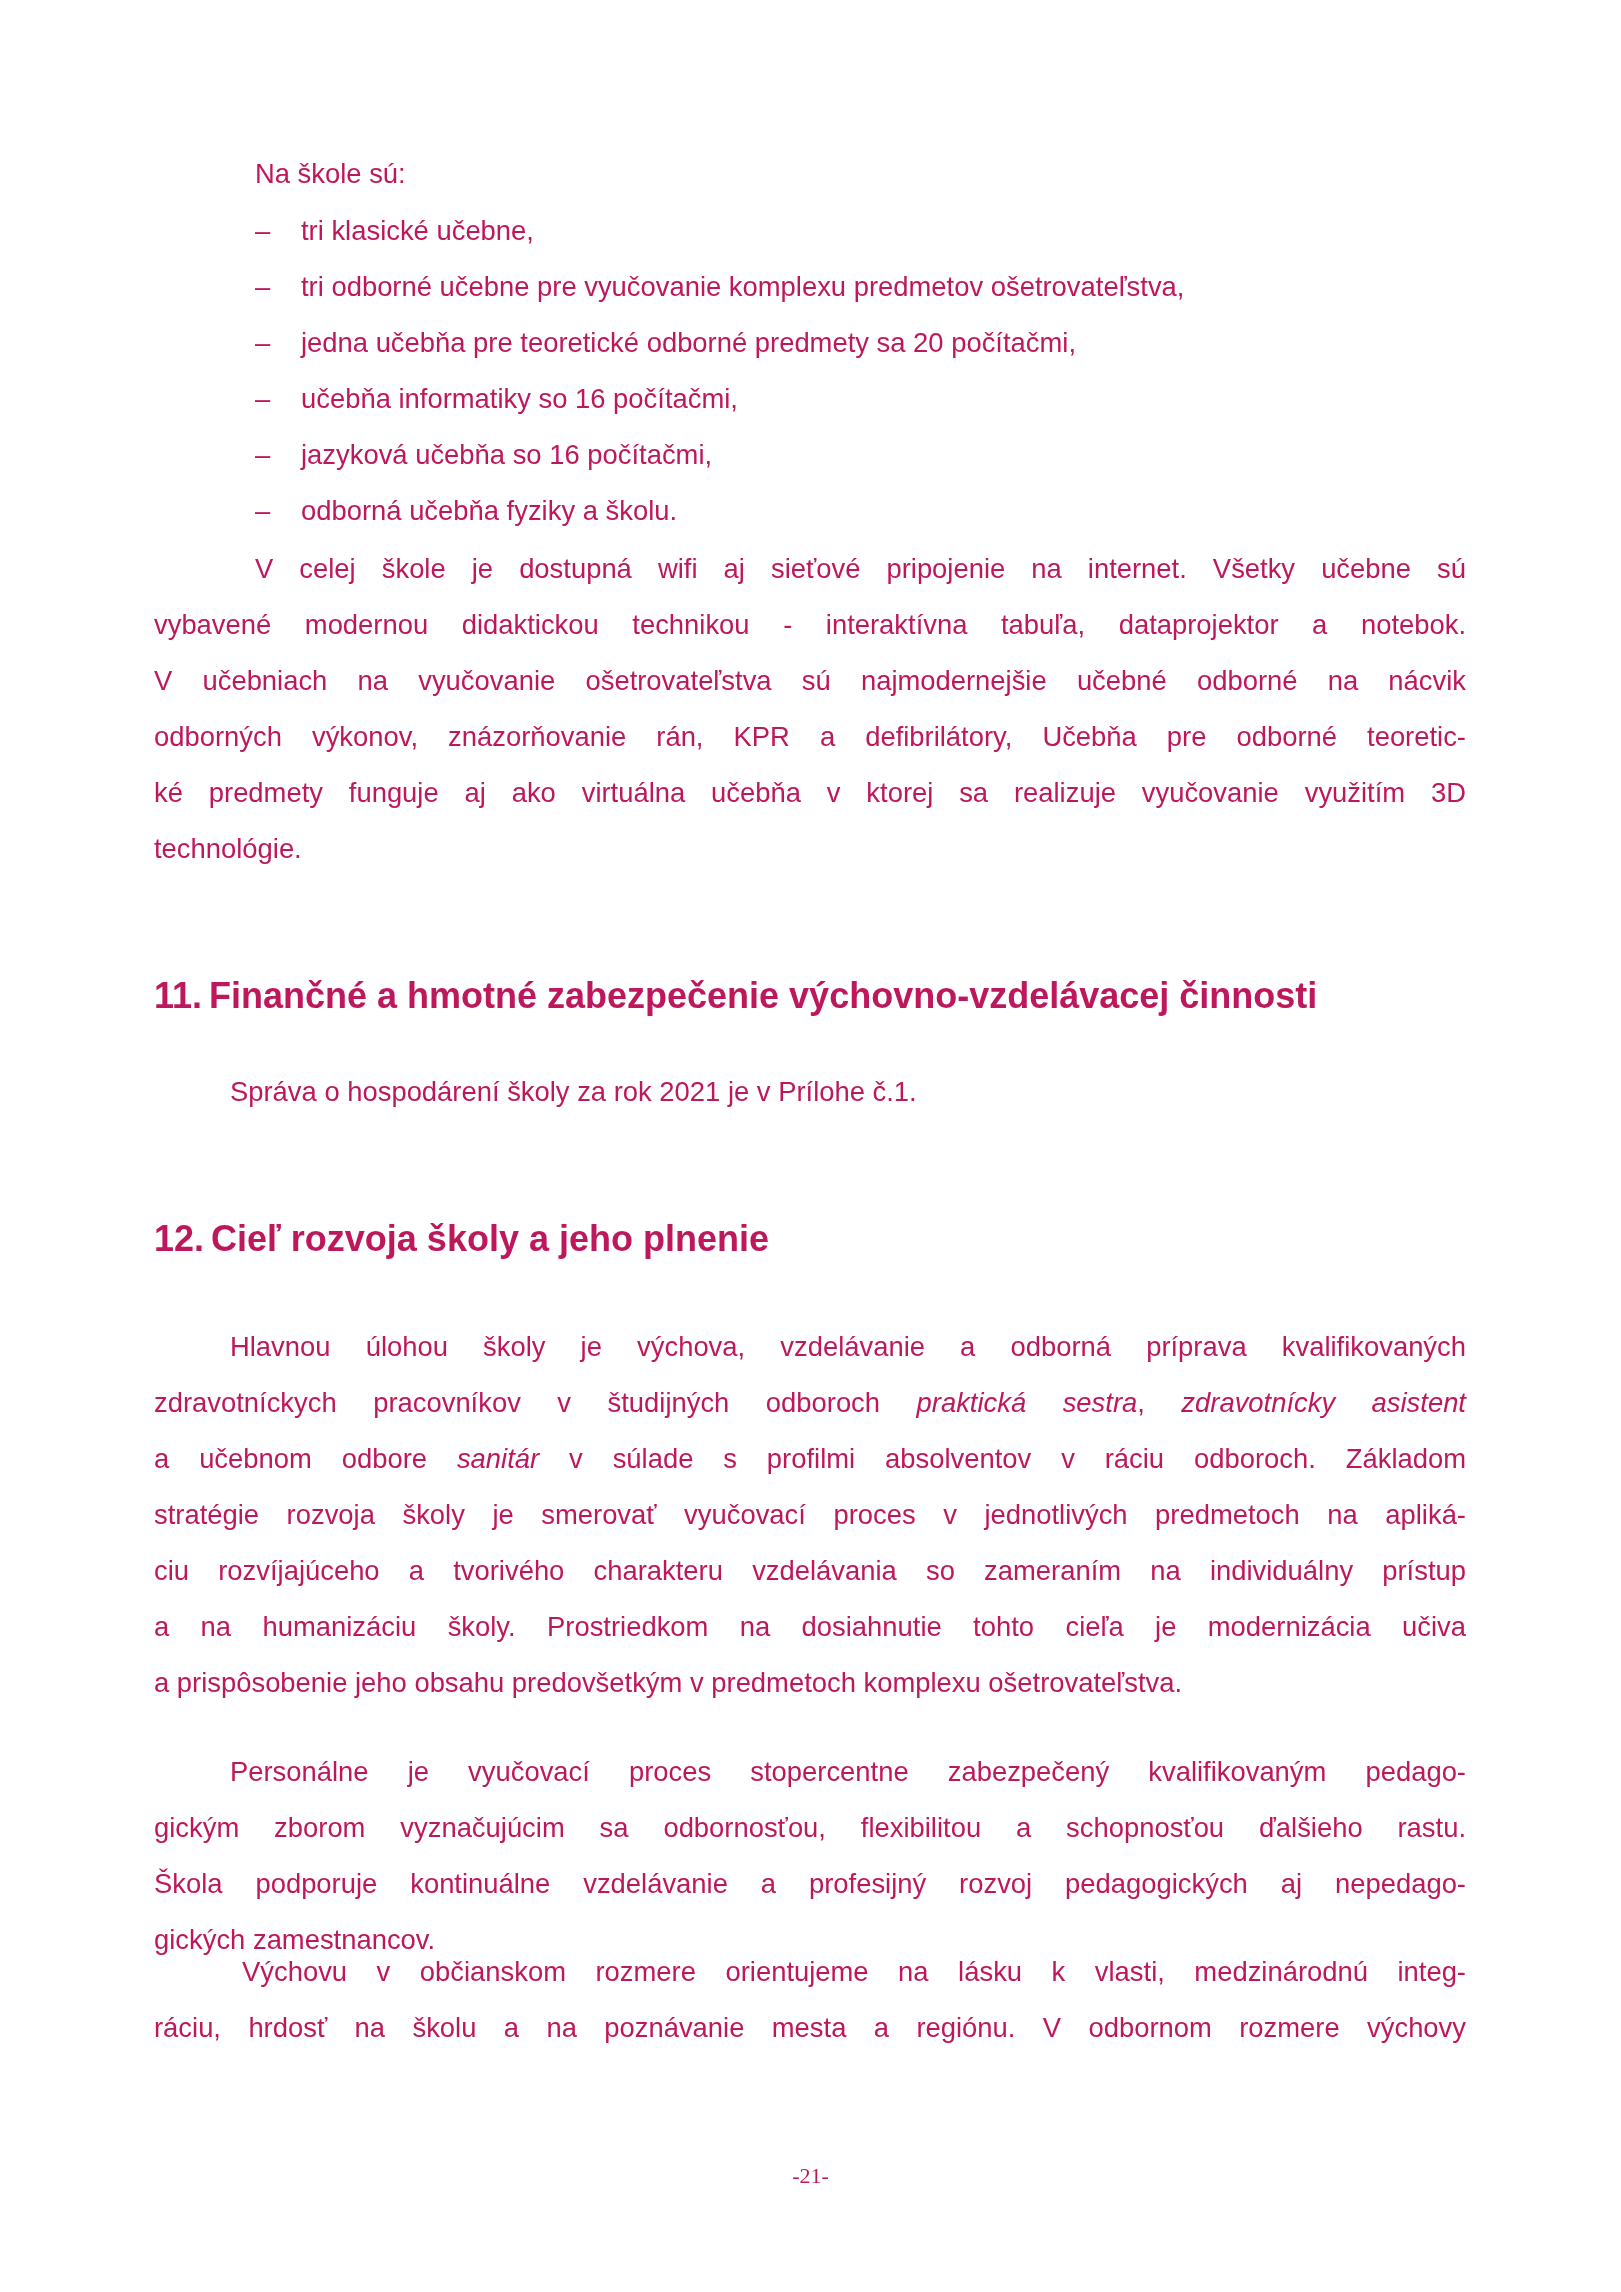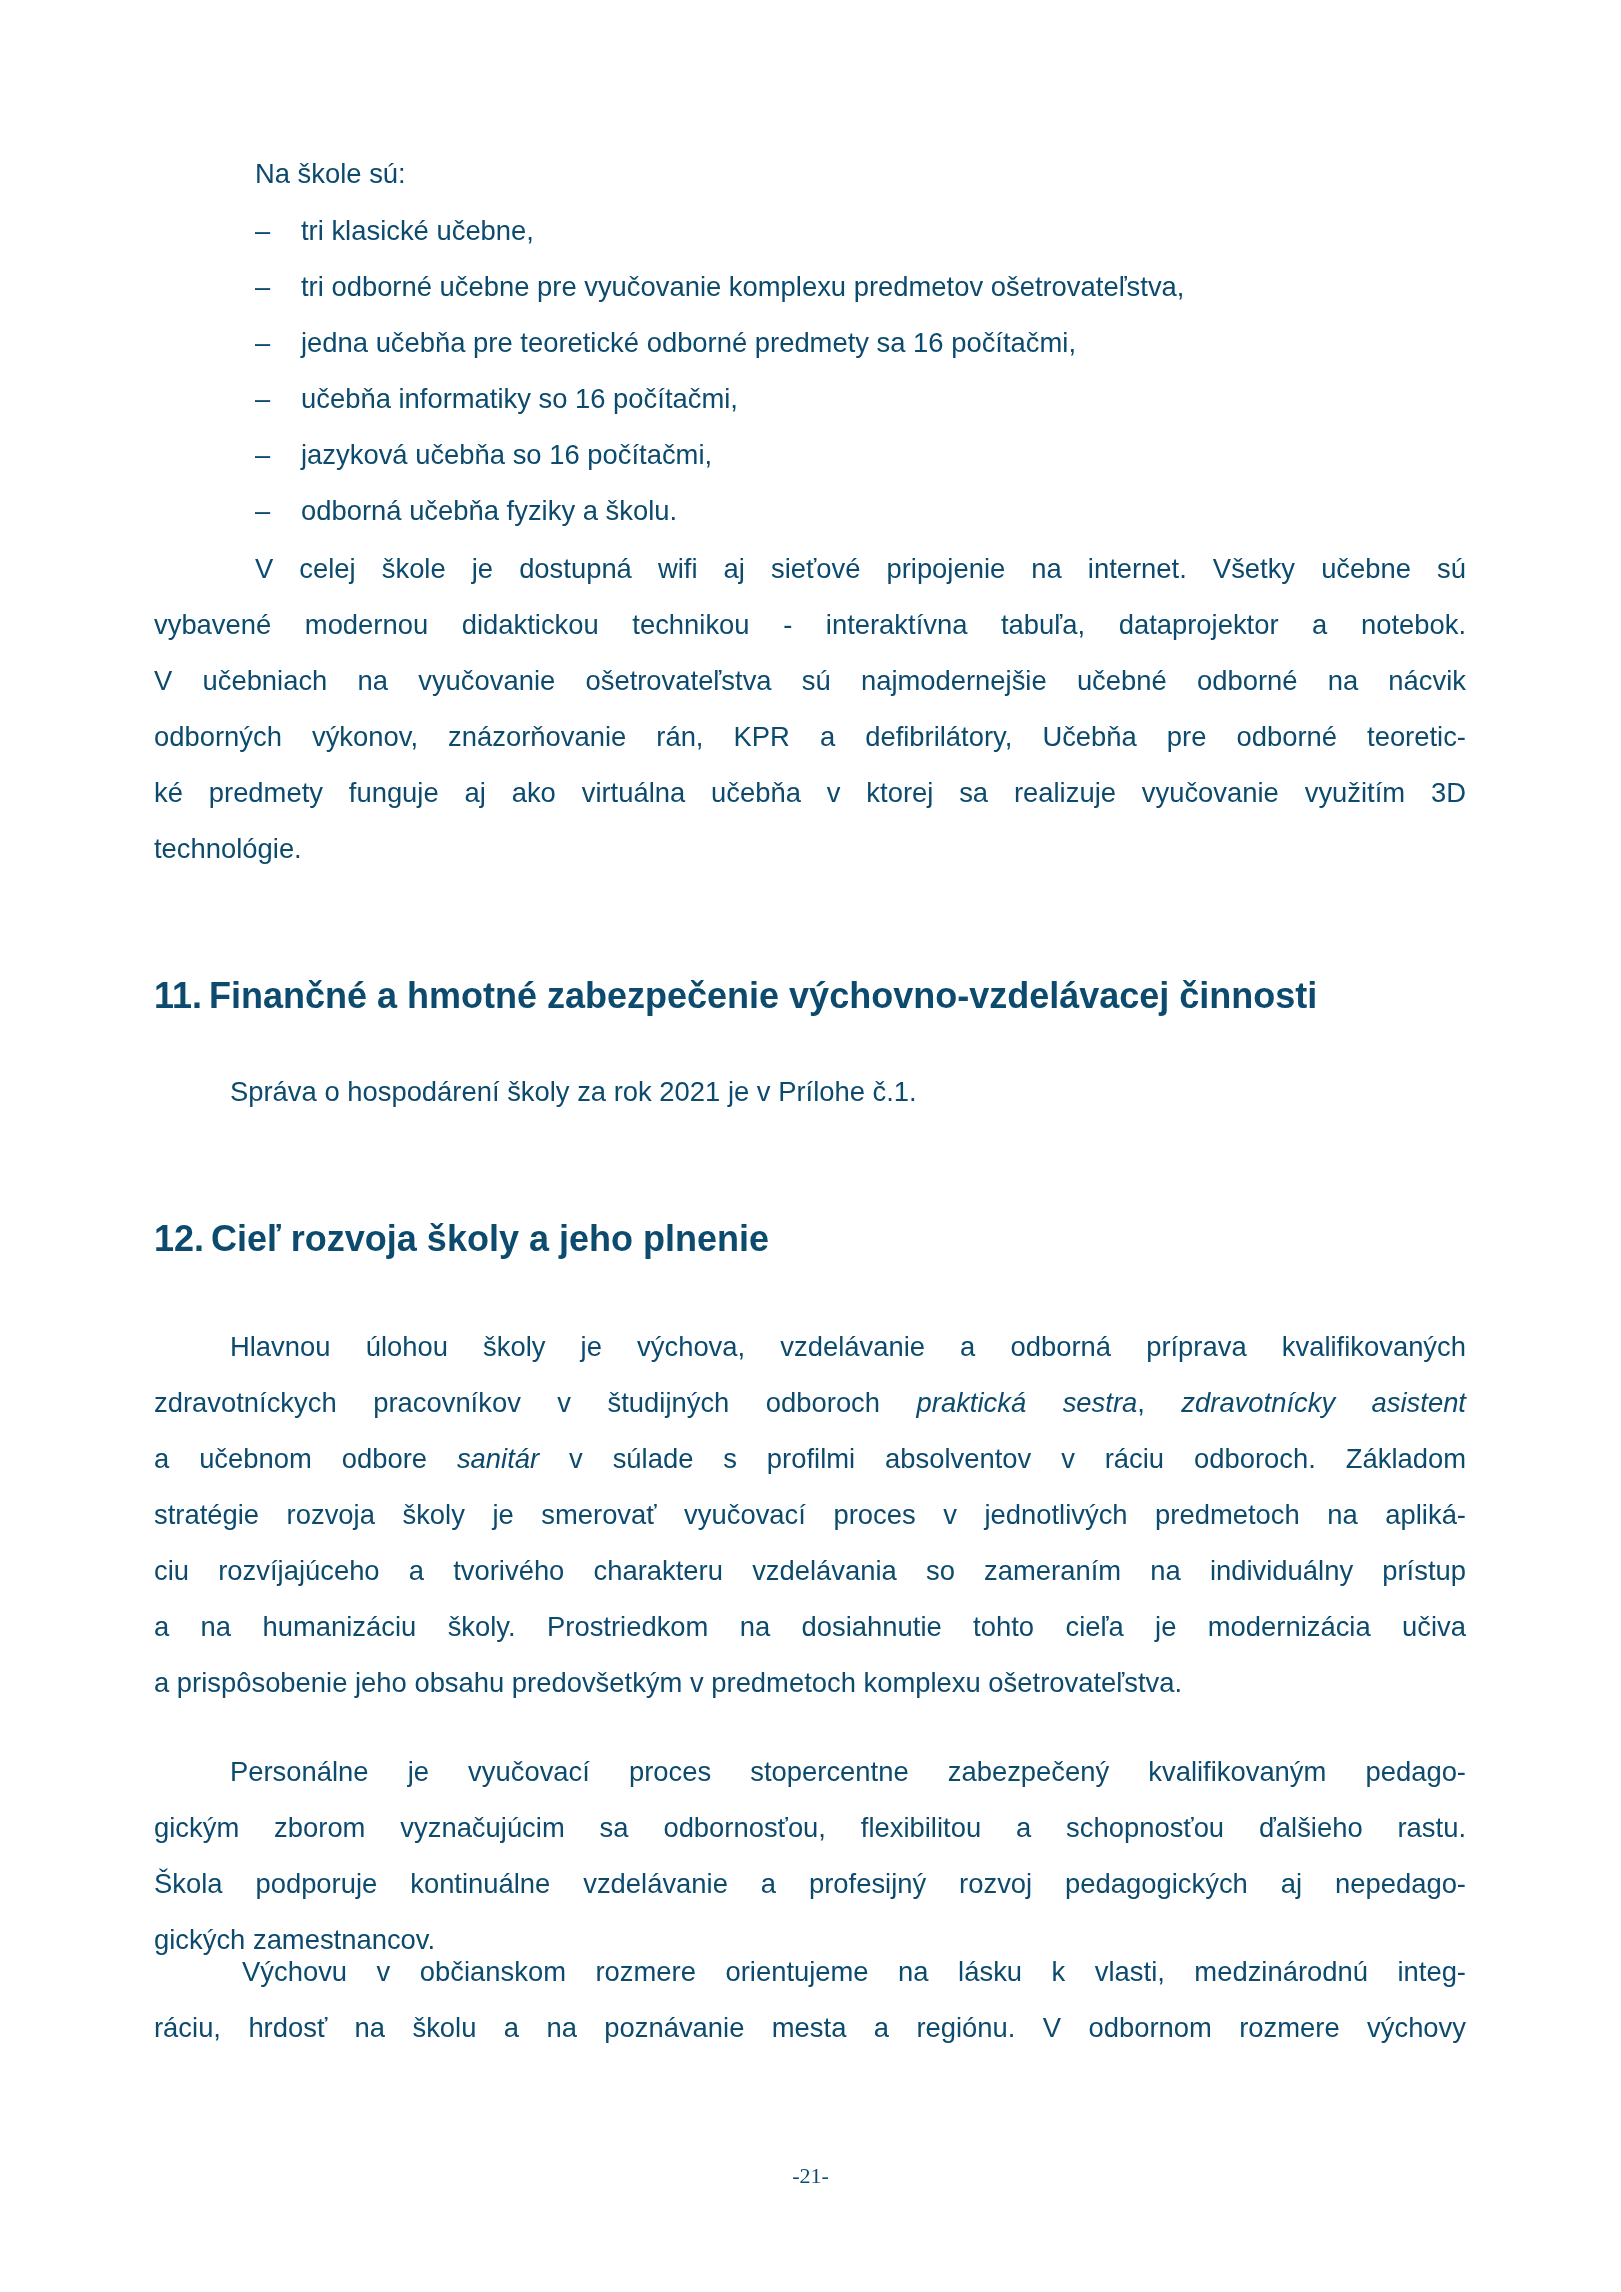--- a/index.html
+++ b/index.html
@@ -3,21 +3,21 @@
 <meta charset="utf-8">
 <style>
   html,body{margin:0;padding:0;background:#ffffff;}
   .page{
     position:relative;
     width:1621px;
     height:2293px;
     background:#ffffff;
     font-family:"Liberation Sans",sans-serif;
     font-size:27.4px;
-    color:#0c4a6e;
+    color:#be185d;
     overflow:hidden;
   }
   .block{
     position:absolute;
     left:154px;
     width:1312px;
     line-height:56px;
   }
   .jline{ text-align:justify; text-align-last:justify; }
   .lline{ text-align:left; }
@@ -58,21 +58,21 @@
     <div class="bline">
       <span class="bdash">–</span>
       <span>tri klasické učebne,</span>
     </div>
     <div class="bline">
       <span class="bdash">–</span>
       <span>tri odborné učebne pre vyučovanie komplexu predmetov ošetrovateľstva,</span>
     </div>
     <div class="bline">
       <span class="bdash">–</span>
-      <span>jedna učebňa pre teoretické odborné predmety sa 16 počítačmi,</span>
+      <span>jedna učebňa pre teoretické odborné predmety sa 20 počítačmi,</span>
     </div>
     <div class="bline">
       <span class="bdash">–</span>
       <span>učebňa informatiky so 16 počítačmi,</span>
     </div>
     <div class="bline">
       <span class="bdash">–</span>
       <span>jazyková učebňa so 16 počítačmi,</span>
     </div>
     <div class="bline">

